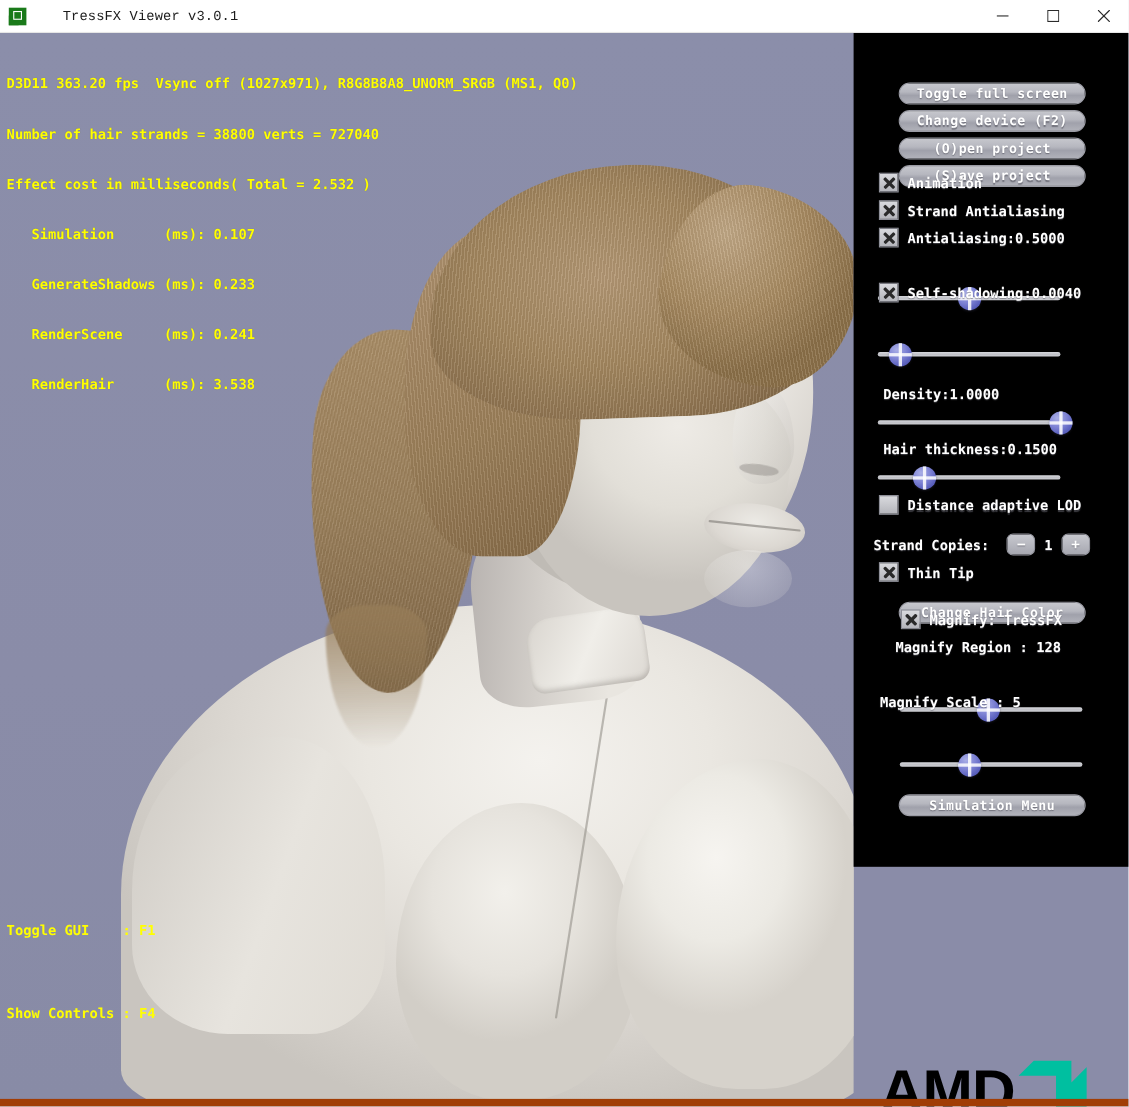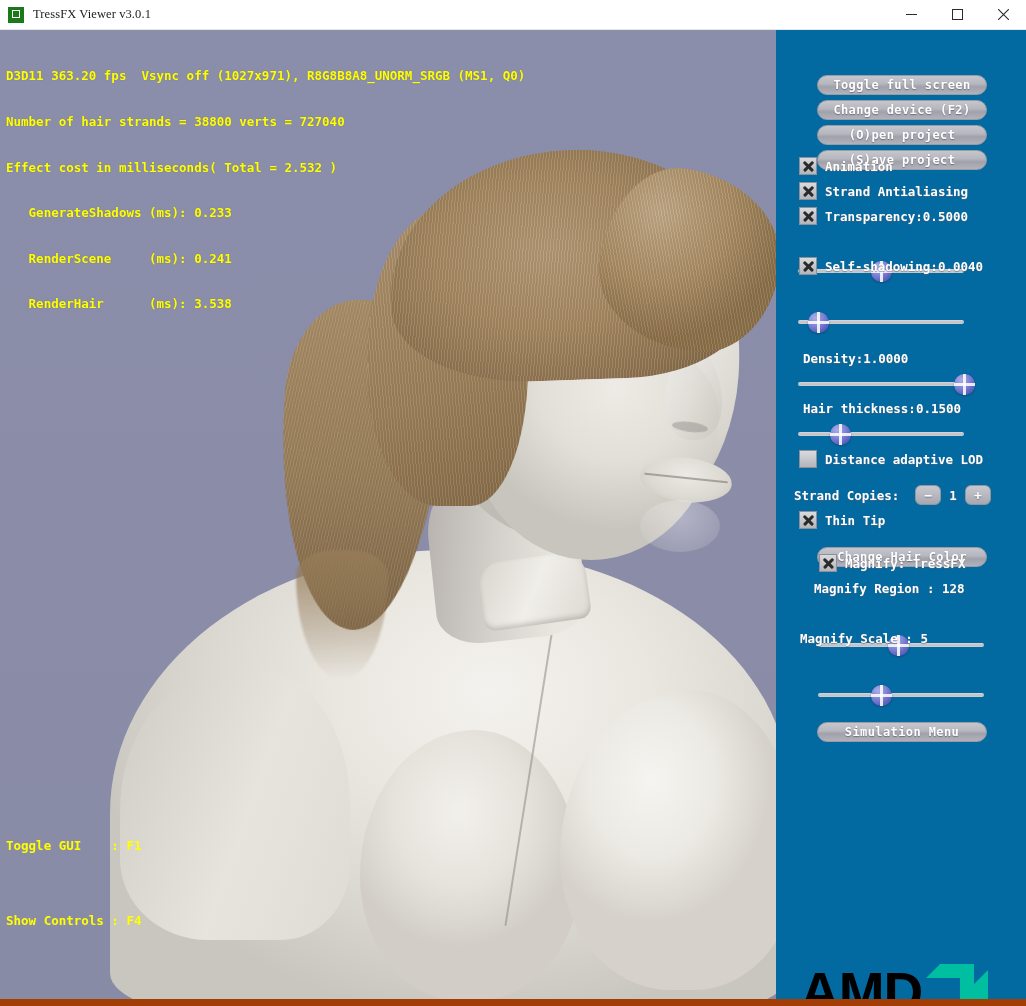--- a/index.html
+++ b/index.html
@@ -30,21 +30,22 @@
     position: absolute; left: 4px; top: 3px; width: 8px; height: 8px;
     border: 1.5px solid #ffffff; background: transparent;
   }
   .tb-icon .tri {
     position: absolute; left: 0; bottom: 0;
     width: 0; height: 0;
     border-left: 9px solid #1a7a1a; border-top: 9px solid transparent;
   }
   .tb-title {
     font-size: 12.5px; color: #1c1c1c; letter-spacing: 0.1px;
-    font-family: Liberation Serif, serif;
+    font-family: Liberation Mono, monospace;
+    margin-left: 24px;
   }
   .tb-spacer { flex: 1 1 auto; }
   .winbtn {
     width: 46px; height: 30px; display: flex; align-items: center;
     justify-content: center; color: #2b2b2b;
   }
   .winbtn svg { display: block; }
 
   
   .client {
@@ -210,22 +211,22 @@
   }
   .hud-bottom {
     position: absolute; left: 6px; bottom: 16px;
     font-family: "DejaVu Sans Mono", "Liberation Mono", monospace;
     font-size: 12.5px; font-weight: bold; line-height: 25px;
     color: #ffff00; white-space: pre;
   }
 
   
   .panel {
-    position: absolute; left: 776px; top: 0; width: 250px; height: 969px;
-    background: #0369a1;
+    position: absolute; left: 776px; top: 0; width: 250px; height: 758px;
+    background: #000000;
   }
   .pbtn {
     position: absolute; left: 41px; width: 170px; height: 20px;
     border-radius: 10px;
     background: linear-gradient(180deg, #c6c7cd 0%, #b6b7bf 42%, #a0a1ab 60%, #b1b2ba 100%);
     border: 1px solid #9a9ba4;
     color: #ffffff; font-family: "DejaVu Sans Mono", "Liberation Mono", monospace;
     font-size: 12px; font-weight: bold; letter-spacing: .4px;
     display: flex; align-items: center; justify-content: center;
     text-shadow: 0 1px 1px rgba(90,90,100,.7);
@@ -370,20 +371,21 @@
 
         <div class="hair-side"></div>
         <div class="hair-top"></div>
         <div class="hair-fringe"></div>
       </div>
 
       <div class="hud">
         <div>D3D11 363.20 fps  Vsync off (1027x971), R8G8B8A8_UNORM_SRGB (MS1, Q0)</div>
         <div>Number of hair strands = 38800 verts = 727040</div>
         <div>Effect cost in milliseconds( Total = 2.532 )</div>
+        <div>   Simulation      (ms): 0.107</div>
         <div>   GenerateShadows (ms): 0.233</div>
         <div>   RenderScene     (ms): 0.241</div>
         <div>   RenderHair      (ms): 3.538</div>
       </div>
 
       <div class="hud-bottom">
         <div>Toggle GUI    : F1</div>
         <div>Show Controls : F4</div>
       </div>
     </div>
@@ -400,21 +402,21 @@
         <span>Animation</span>
       </div>
 
       <div class="ctl" style="left:23px; top:152px">
         <span class="cbx checked"></span>
         <span>Strand Antialiasing</span>
       </div>
 
       <div class="ctl" style="left:23px; top:177px">
         <span class="cbx checked"></span>
-        <span>Transparency:0.5000</span>
+        <span>Antialiasing:0.5000</span>
       </div>
       <div class="slider" style="left:22px; top:233px; width:166px">
         <div class="track"></div>
         <div class="knob" style="left:50%"></div>
       </div>
 
       <div class="ctl" style="left:23px; top:227px">
         <span class="cbx checked"></span>
         <span>Self-shadowing:0.0040</span>
       </div>

